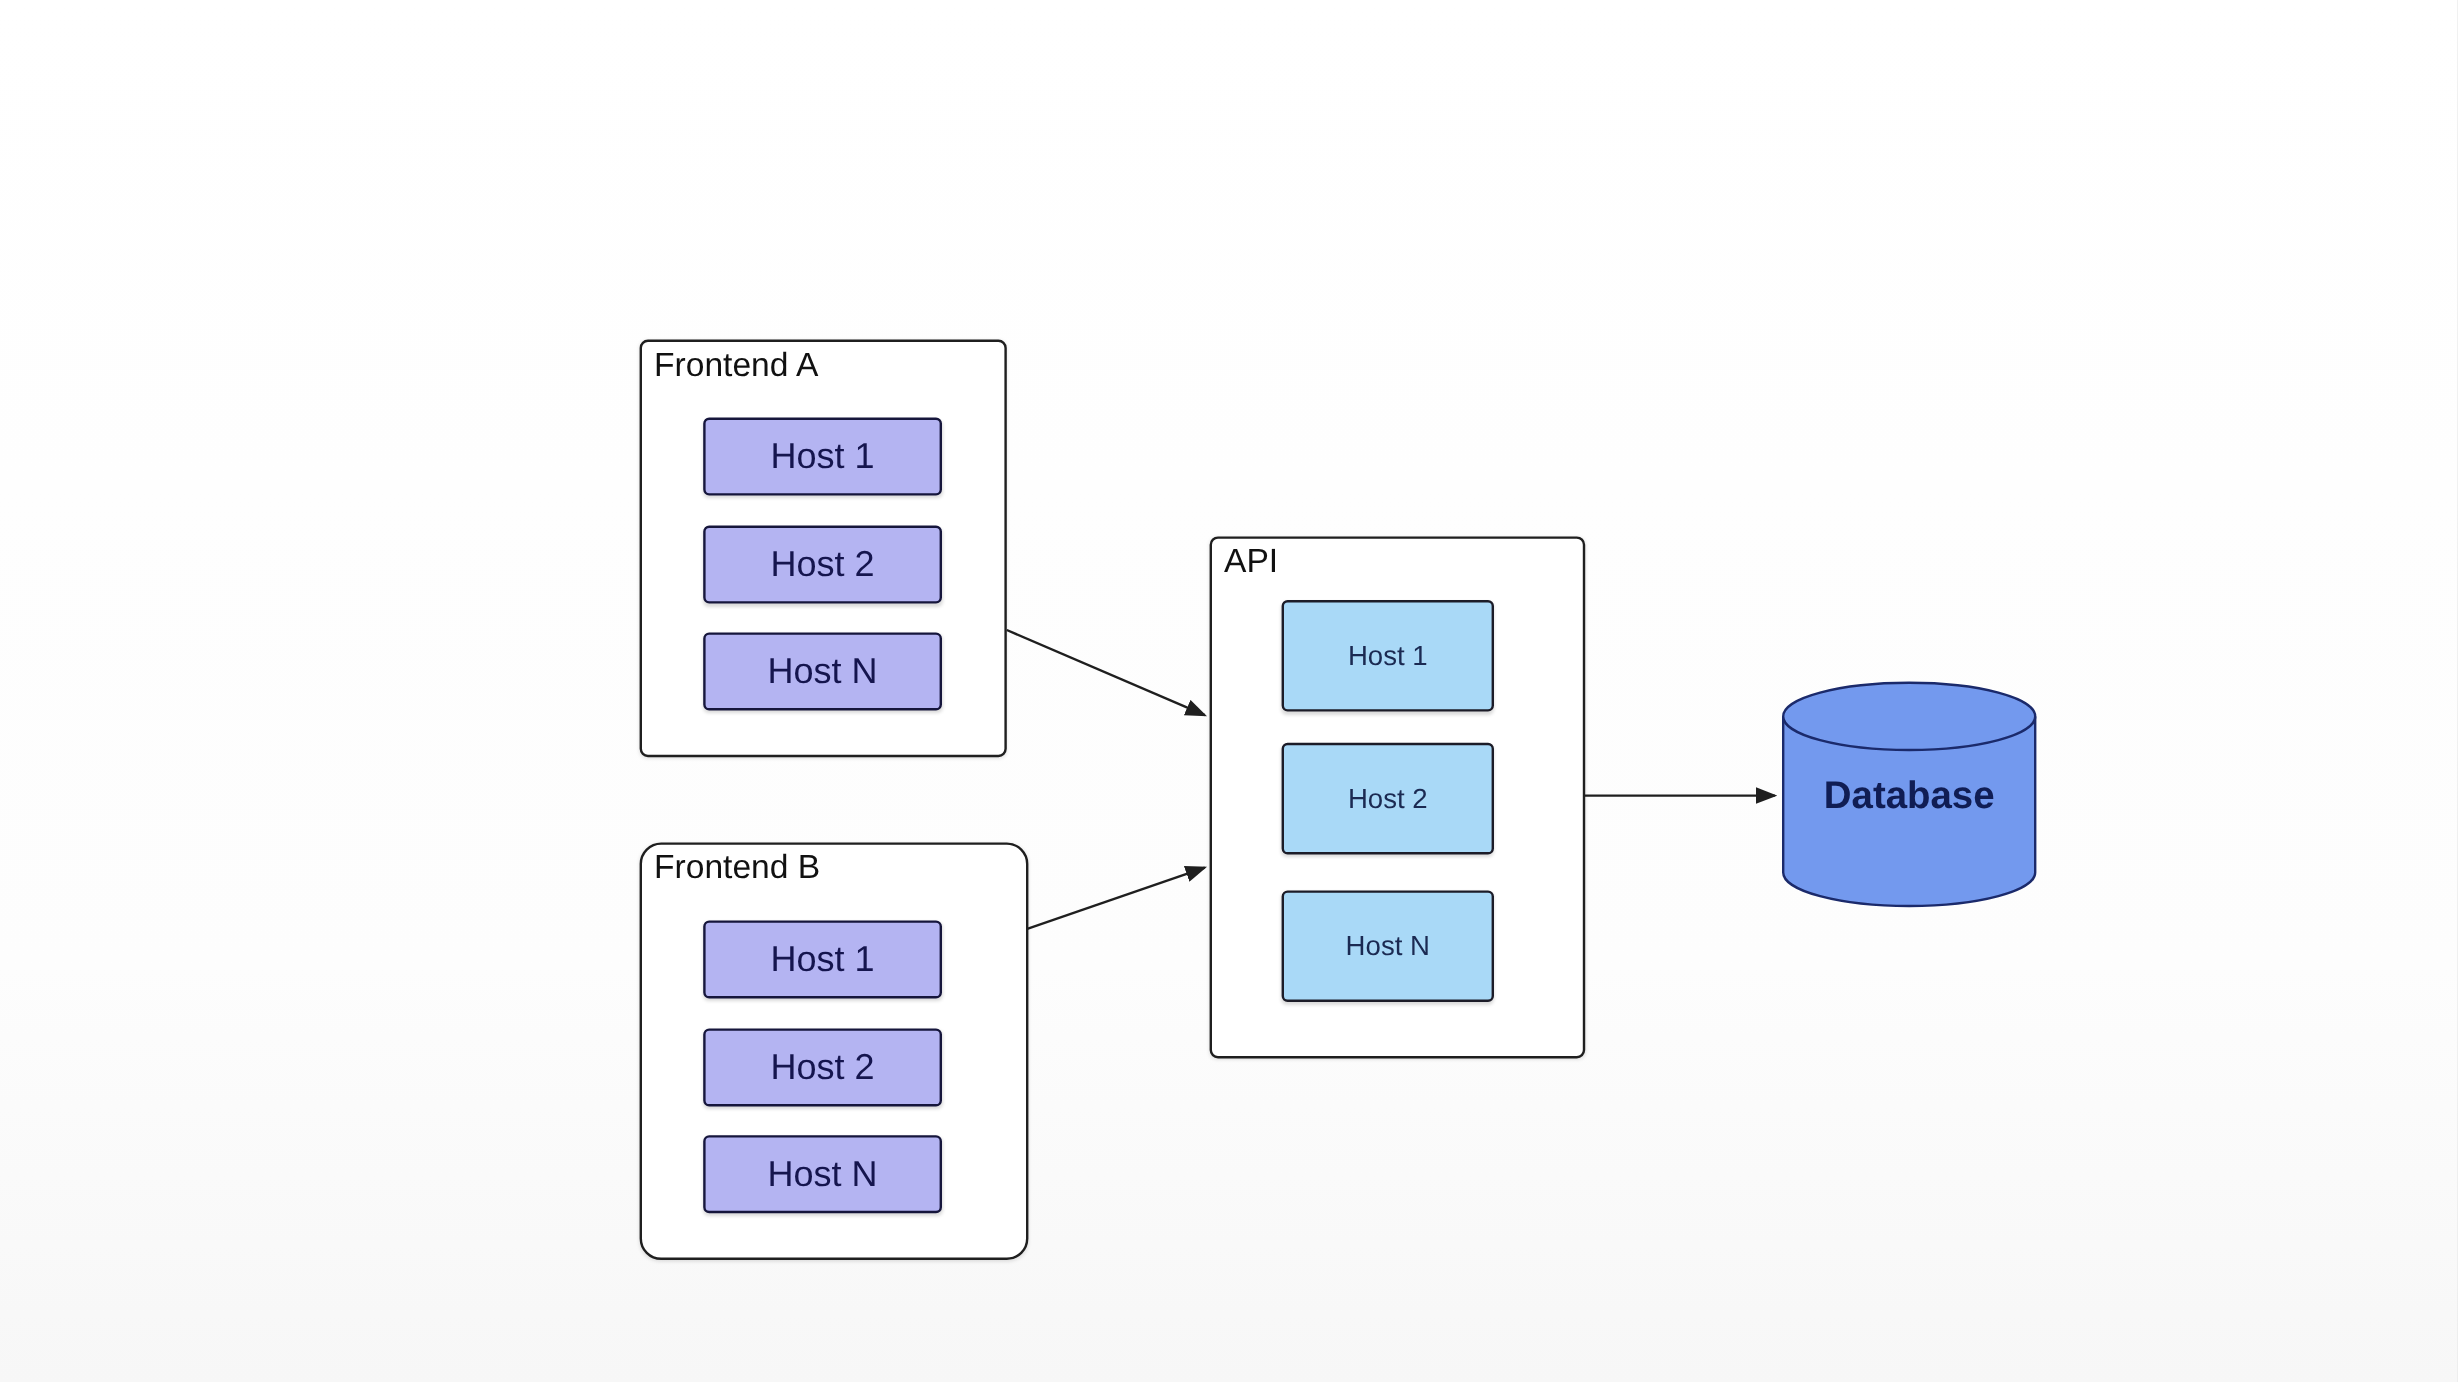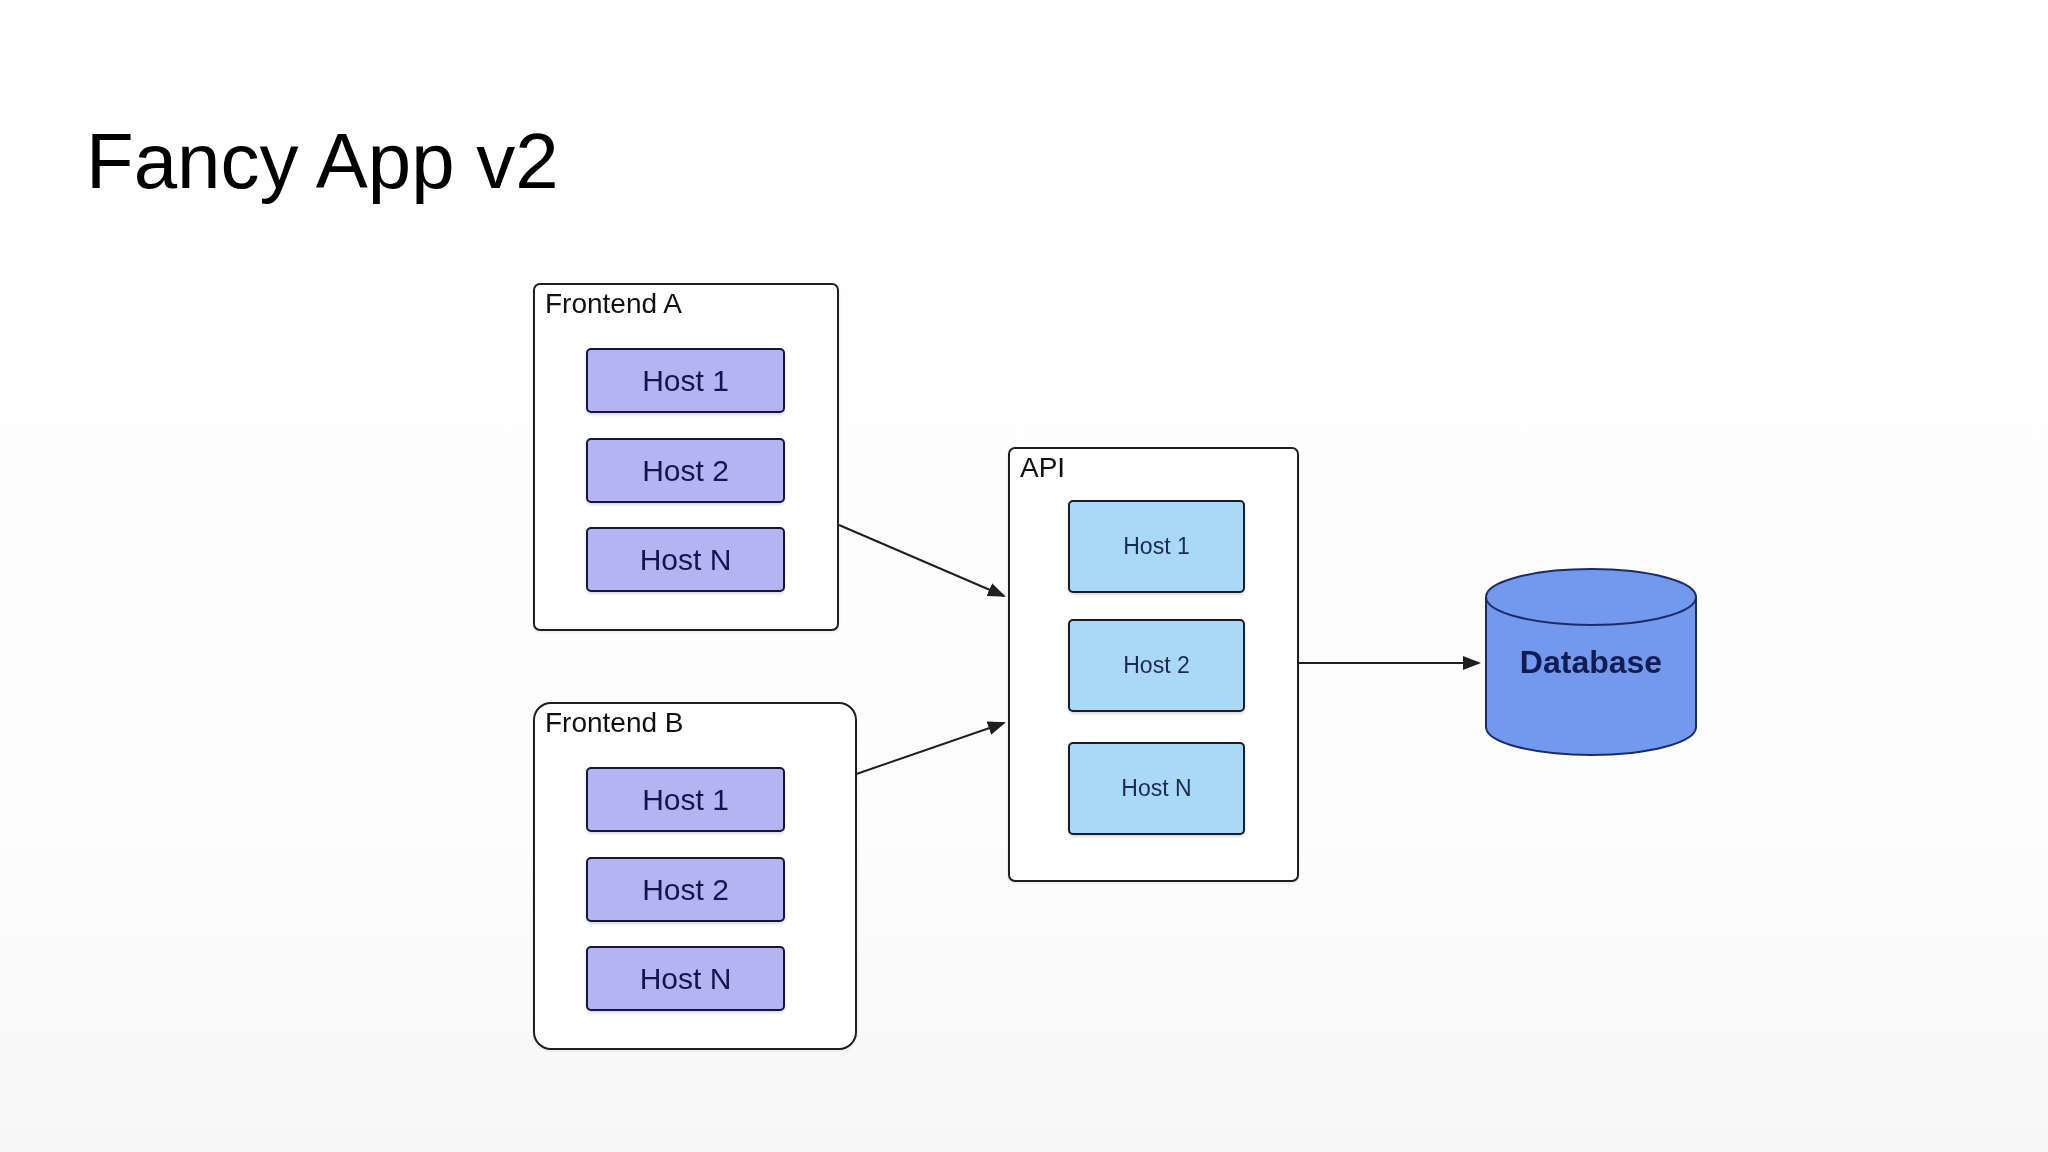--- a/index.html
+++ b/index.html
@@ -65,21 +65,21 @@
     left: 58px;
     width: 177px;
     height: 93px;
     background: var(--api-host-fill, #a9d9f7);
     border: 2px solid var(--api-host-border, #1c1c28);
     color: var(--api-host-text, #1b2a52);
     font-size: 23px;
   }
   #group-frontend-a { left: 533px; top: 283px; width: 306px; height: 348px; }
   #group-frontend-b { left: 533px; top: 702px; width: 324px; height: 348px; border-radius: 18px; }
-  #group-api        { left: 1008px; top: 447px; width: 291px; height: 435px; }
+  #group-api        { left: 1008px; top: 447px; width: 313px; height: 435px; }
 
   #fa-host-1 { top: 63px; }
   #fa-host-2 { top: 153px; }
   #fa-host-n { top: 242px; }
   #fb-host-1 { top: 63px; }
   #fb-host-2 { top: 153px; }
   #fb-host-n { top: 242px; }
   #api-host-1 { top: 51px; }
   #api-host-2 { top: 170px; }
   #api-host-n { top: 293px; }
@@ -109,21 +109,20 @@
     color: var(--database-text, #101d54);
     white-space: nowrap;
     font-weight: bold;
   }
 </style>
 </head>
 <body>
 
 <div class="canvas">
 
-  <div class="page-title">Fancy App v2</div>
 
   <svg class="arrows-layer" width="2048" height="1152" viewBox="0 0 2048 1152">
     <defs>
       <marker id="arrowhead" markerWidth="9" markerHeight="7" refX="8" refY="3.5" orient="auto">
         <path d="M0,0 L9,3.5 L0,7 Z" fill="var(--arrow, #1f1f1f)"></path>
       </marker>
     </defs>
     <line x1="839" y1="525" x2="1004" y2="596" stroke="var(--arrow, #1f1f1f)" stroke-width="2" marker-end="url(#arrowhead)"></line>
     <line x1="839" y1="780" x2="1004" y2="723" stroke="var(--arrow, #1f1f1f)" stroke-width="2" marker-end="url(#arrowhead)"></line>
     <line x1="1299" y1="663" x2="1479" y2="663" stroke="var(--arrow, #1f1f1f)" stroke-width="2" marker-end="url(#arrowhead)"></line>

